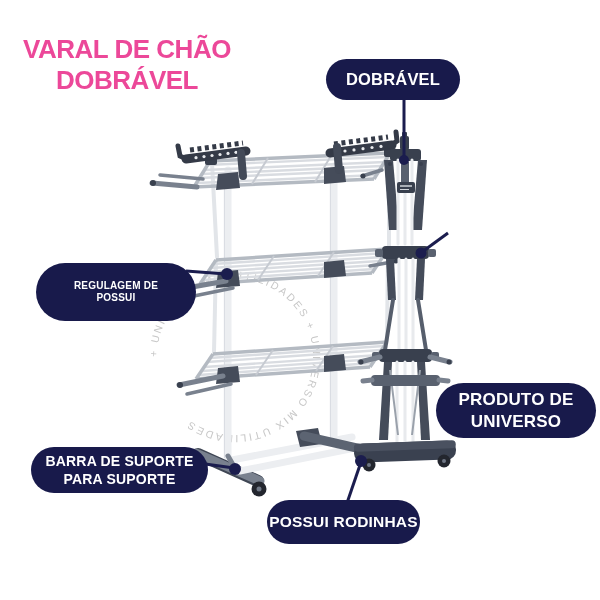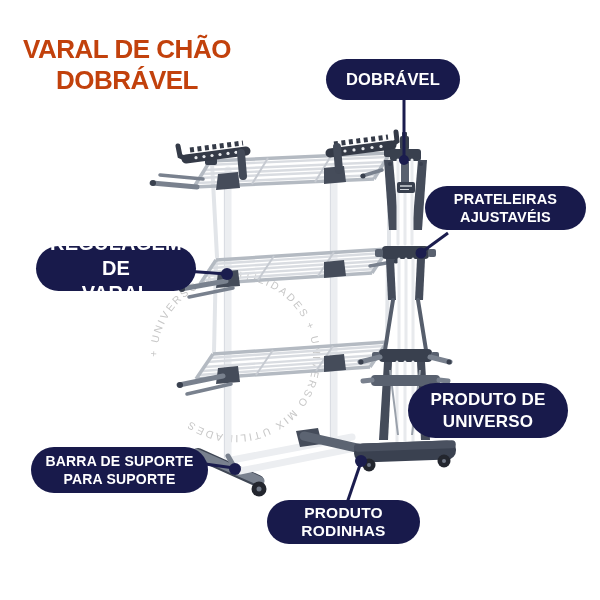--- a/index.html
+++ b/index.html
@@ -2,31 +2,31 @@
 <html><head>
 <meta charset="utf-8">
 <style>
   html,body{margin:0;padding:0;background:#fff;}
   .canvas{position:relative;width:600px;height:600px;background:#ffffff;overflow:hidden;
           font-family:"Liberation Sans",sans-serif;}
   .art{position:absolute;left:0;top:0;}
 
   
   .title{position:absolute;left:14px;top:34px;width:226px;text-align:center;
-         color:#c2410c;font-weight:800;font-size:26px;line-height:1.2;letter-spacing:-0.5px;}
+         color:#ec4899;font-weight:800;font-size:26px;line-height:1.2;letter-spacing:-0.5px;}
   .title span{display:block;}
 
   
   .badge{position:absolute;background:#181a4b;color:#ffffff;border-radius:999px;
          display:flex;flex-direction:column;align-items:center;justify-content:center;
          font-weight:700;text-align:center;letter-spacing:0.2px;box-sizing:border-box;}
   #b-dobravel{left:326px;top:59px;width:134px;height:41px;font-size:16.5px;}
   #b-prateleiras{left:425px;top:186px;width:161px;height:44px;font-size:14.5px;line-height:1.25;}
-  #b-regulagem{left:36px;top:246px;width:160px;height:45px;font-size:20px;line-height:1.25;}
-  #b-produto{left:408px;top:383px;width:160px;height:55px;font-size:17px;line-height:1.25;}
+  #b-regulagem{left:36px;top:263px;width:160px;height:58px;font-size:10px;line-height:1.25;}
+  #b-produto{left:436px;top:383px;width:160px;height:55px;font-size:17px;line-height:1.25;}
   #b-barra{left:31px;top:447px;width:177px;height:46px;font-size:14px;line-height:1.3;}
   #b-rodinhas{left:267px;top:500px;width:153px;height:44px;font-size:15.5px;}
 
   
   .rod{stroke:#d9dce1;stroke-width:2.4;fill:none;}
   .xrod{stroke:#c6cad1;stroke-width:2;fill:none;}
   .rail{stroke:#b4bac2;stroke-width:3.5;fill:none;}
   .pole{stroke:#eceef1;stroke-width:7;stroke-linecap:round;fill:none;}
   .poleEdge{stroke:#c9cdd4;stroke-width:1.2;fill:none;}
   .pole2{stroke:#e2e5e9;stroke-width:4;stroke-linecap:round;fill:none;}
@@ -266,37 +266,33 @@
 
   <h1 class="title" style="margin:0;">
     <span>VARAL DE CHÃO</span>
     <span>DOBRÁVEL</span>
   </h1>
 
   <div class="badge" id="b-dobravel">
     <span>DOBRÁVEL</span>
   </div>
 
-  <div class="badge" id="b-prateleiras">
-    <span>PRATELEIRAS</span>
-    <span>AJUSTAVÉIS</span>
-  </div>
 
   <div class="badge" id="b-regulagem">
     <span>REGULAGEM DE</span>
-    <span>VARAL</span>
+    <span>POSSUI</span>
   </div>
 
   <div class="badge" id="b-produto">
     <span>PRODUTO DE</span>
     <span>UNIVERSO</span>
   </div>
 
   <div class="badge" id="b-barra">
     <span>BARRA DE SUPORTE</span>
     <span>PARA SUPORTE</span>
   </div>
 
   <div class="badge" id="b-rodinhas">
-    <span>PRODUTO RODINHAS</span>
+    <span>POSSUI RODINHAS</span>
   </div>
 
 </div>
 
 </body></html>

